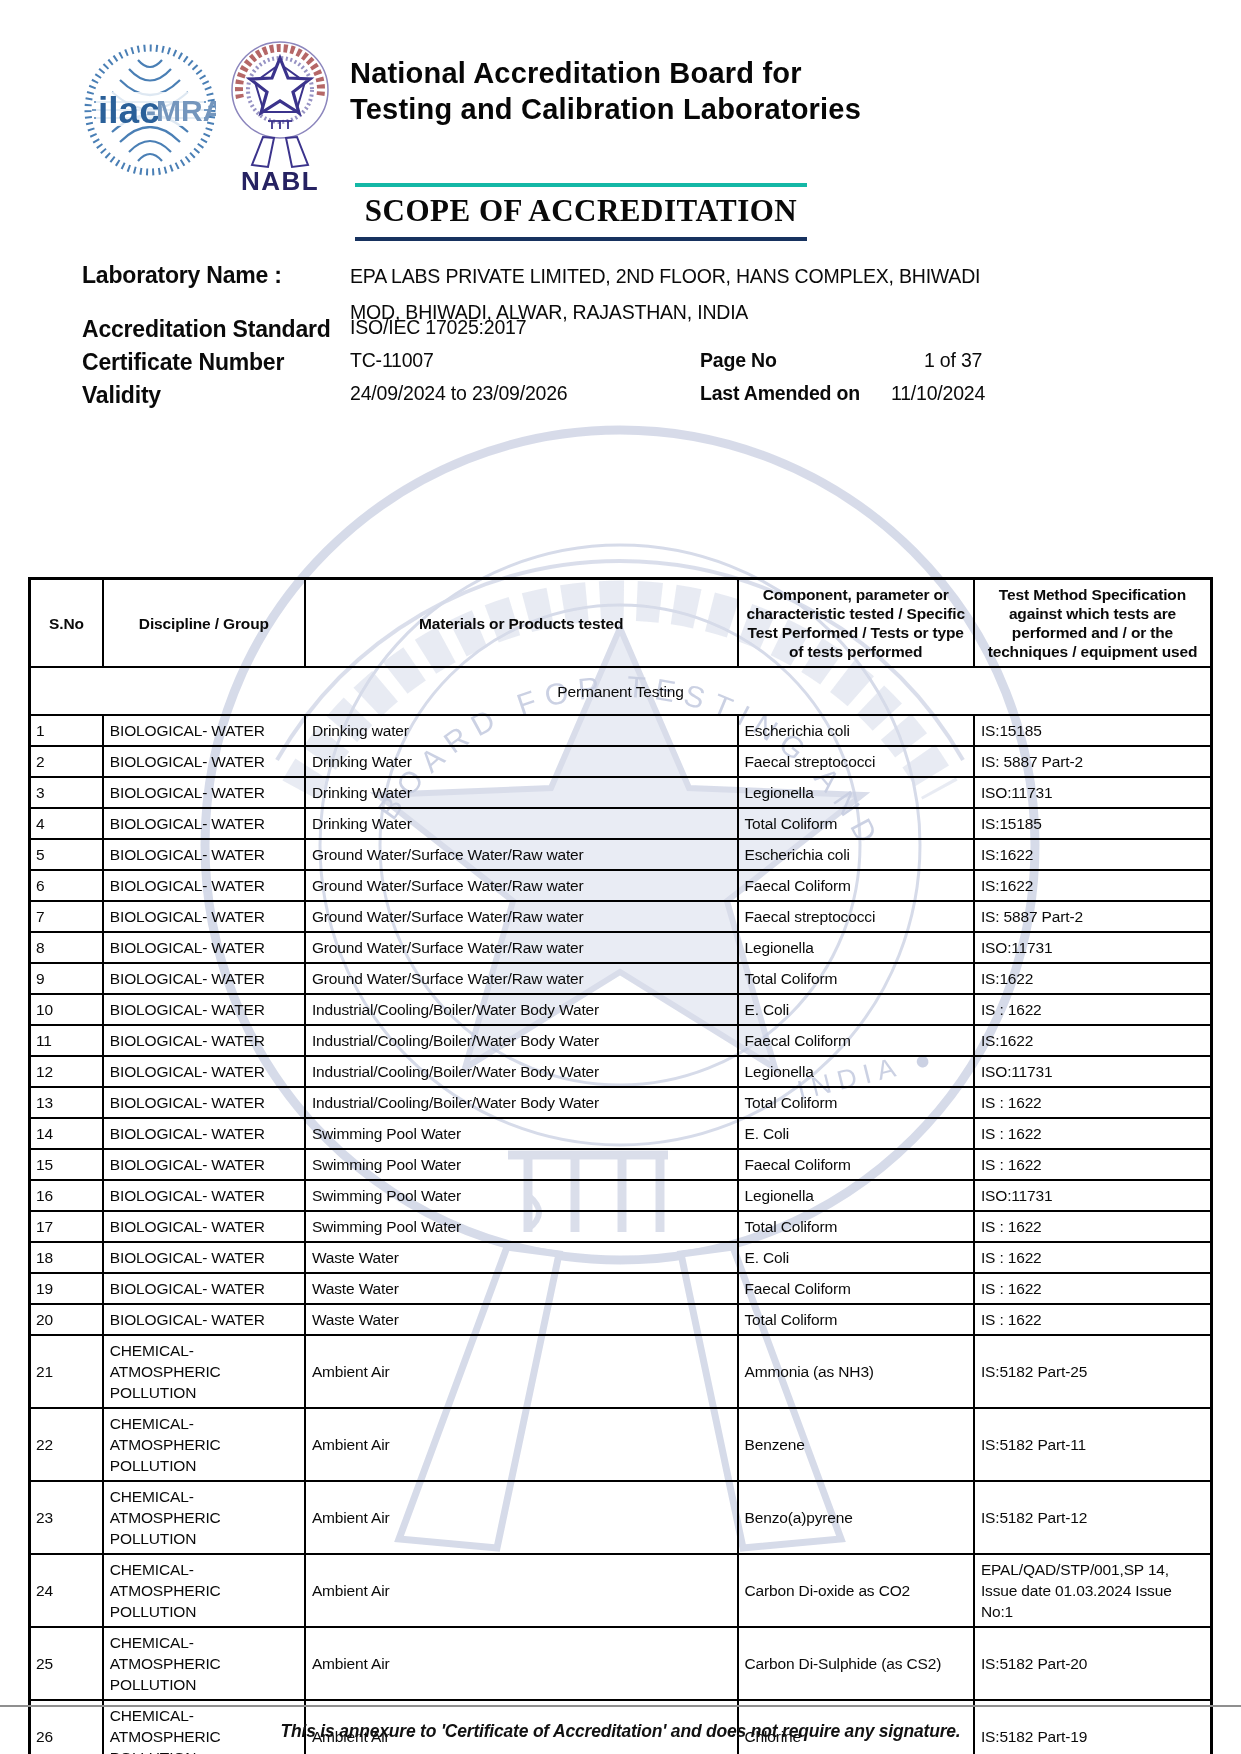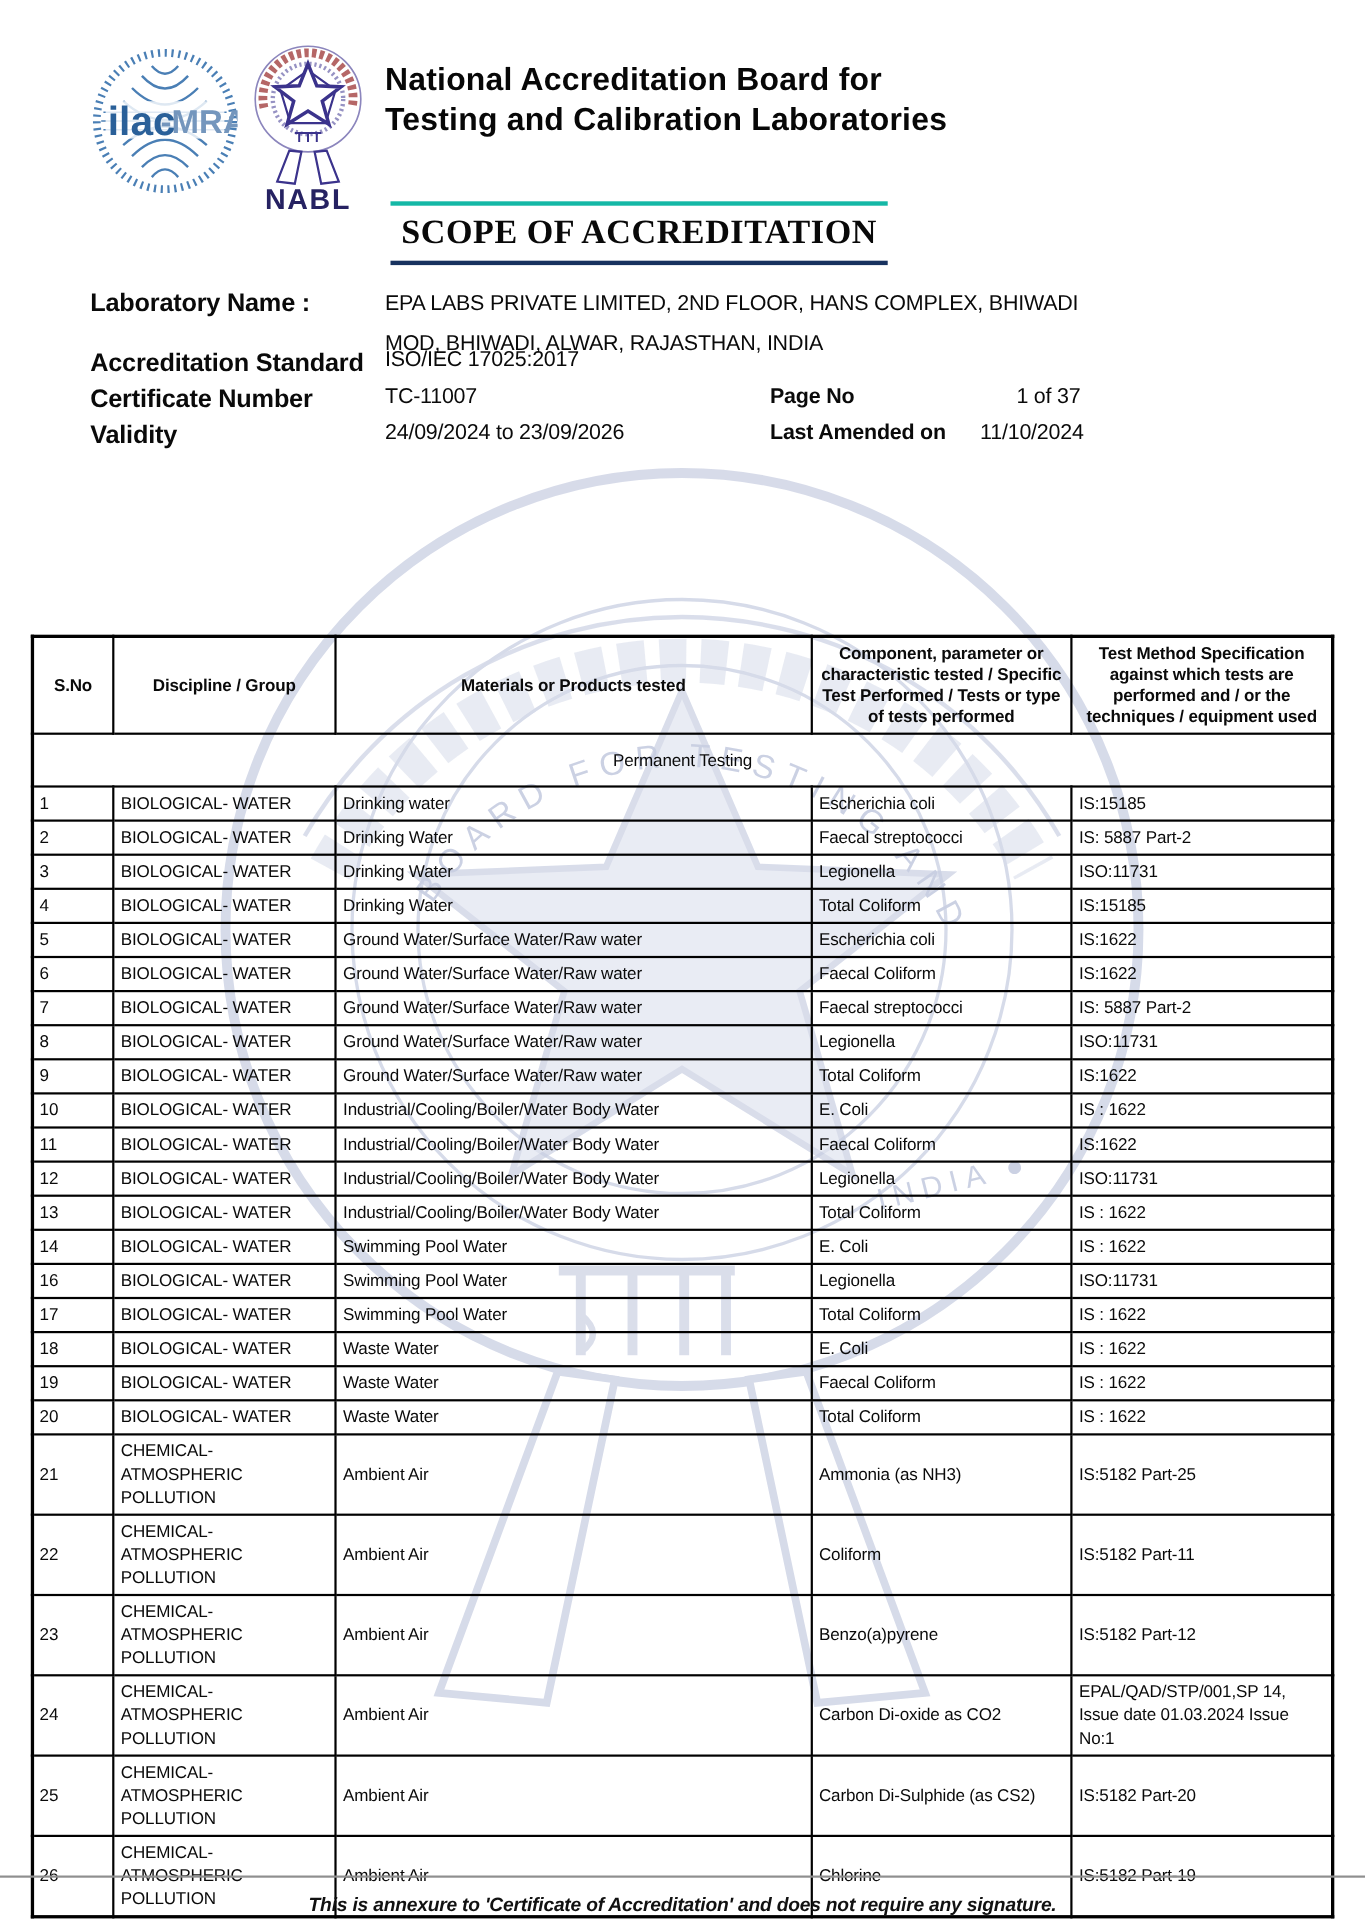--- a/index.html
+++ b/index.html
@@ -279,20 +279,27 @@
           <td>IS : 1622</td>
         </tr>
         <tr>
           <td class="c-sno">14</td>
           <td>BIOLOGICAL- WATER</td>
           <td>Swimming Pool Water</td>
           <td>E. Coli</td>
           <td>IS : 1622</td>
         </tr>
         <tr>
+          <td class="c-sno">15</td>
+          <td>BIOLOGICAL- WATER</td>
+          <td>Swimming Pool Water</td>
+          <td>Faecal Coliform</td>
+          <td>IS : 1622</td>
+        </tr>
+        <tr>
           <td class="c-sno">16</td>
           <td>BIOLOGICAL- WATER</td>
           <td>Swimming Pool Water</td>
           <td>Legionella</td>
           <td>ISO:11731</td>
         </tr>
         <tr>
           <td class="c-sno">17</td>
           <td>BIOLOGICAL- WATER</td>
           <td>Swimming Pool Water</td>
@@ -324,21 +331,21 @@
           <td class="c-sno">21</td>
           <td>CHEMICAL- ATMOSPHERIC POLLUTION</td>
           <td>Ambient Air</td>
           <td>Ammonia (as NH3)</td>
           <td>IS:5182 Part-25</td>
         </tr>
         <tr>
           <td class="c-sno">22</td>
           <td>CHEMICAL- ATMOSPHERIC POLLUTION</td>
           <td>Ambient Air</td>
-          <td>Coliform</td>
+          <td>Benzene</td>
           <td>IS:5182 Part-11</td>
         </tr>
         <tr>
           <td class="c-sno">23</td>
           <td>CHEMICAL- ATMOSPHERIC POLLUTION</td>
           <td>Ambient Air</td>
           <td>Benzo(a)pyrene</td>
           <td>IS:5182 Part-12</td>
         </tr>
         <tr>

